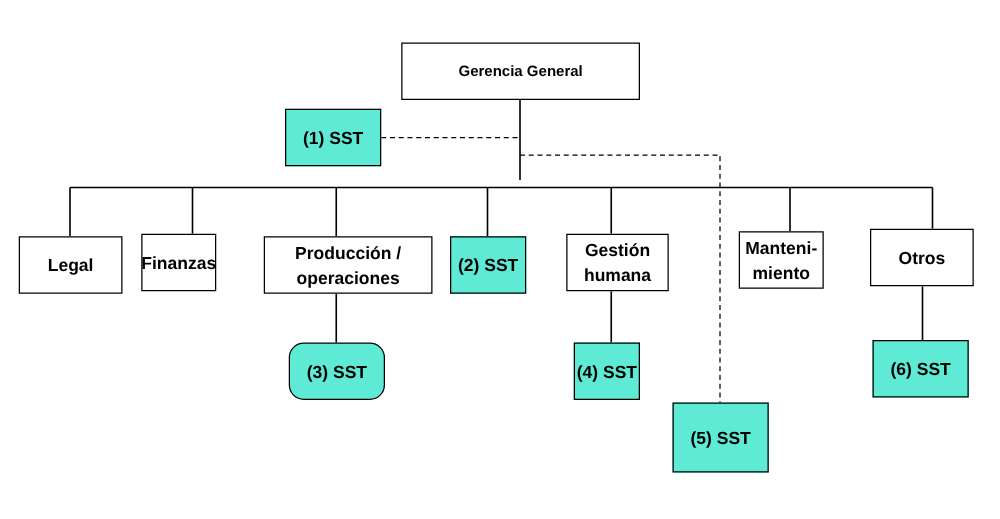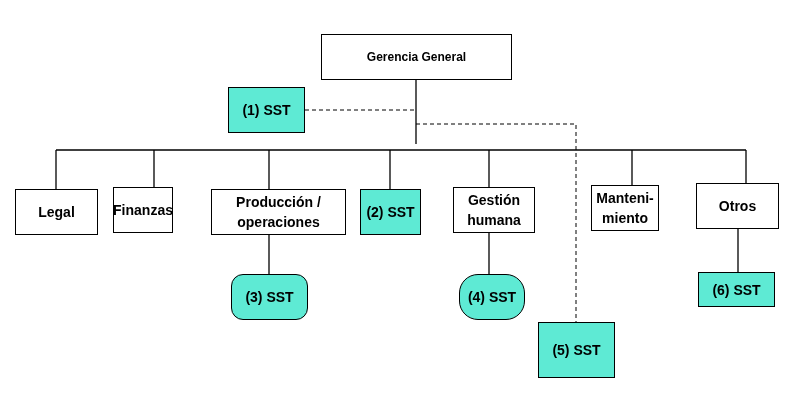--- a/index.html
+++ b/index.html
@@ -45,15 +45,15 @@
 <div class="box" style="left:211px;top:189px;width:135px;height:46px;">Producción /
 operaciones</div>
 <div class="box sst" style="left:360px;top:189px;width:61px;height:46px;">(2) SST</div>
 <div class="box" style="left:453px;top:187px;width:82px;height:46px;">Gestión
 humana</div>
 <div class="box" style="left:591px;top:185px;width:68px;height:46px;">Manteni-
 miento</div>
 <div class="box" style="left:696px;top:183px;width:83px;height:46px;">Otros</div>
 
 <div class="box sst" style="left:231px;top:274px;width:77px;height:46px;border-radius:12px;">(3) SST</div>
-<div class="box sst" style="left:459px;top:274px;width:66px;height:46px;border-radius:19px;">(4) SST</div>
+<div class="box sst" style="left:459px;top:274px;width:53px;height:46px;">(4) SST</div>
 <div class="box sst" style="left:538px;top:322px;width:77px;height:56px;">(5) SST</div>
-<div class="box sst" style="left:698px;top:272px;width:77px;height:35px;">(6) SST</div>
+<div class="box sst" style="left:698px;top:272px;width:77px;height:46px;">(6) SST</div>
 
 </body></html>

